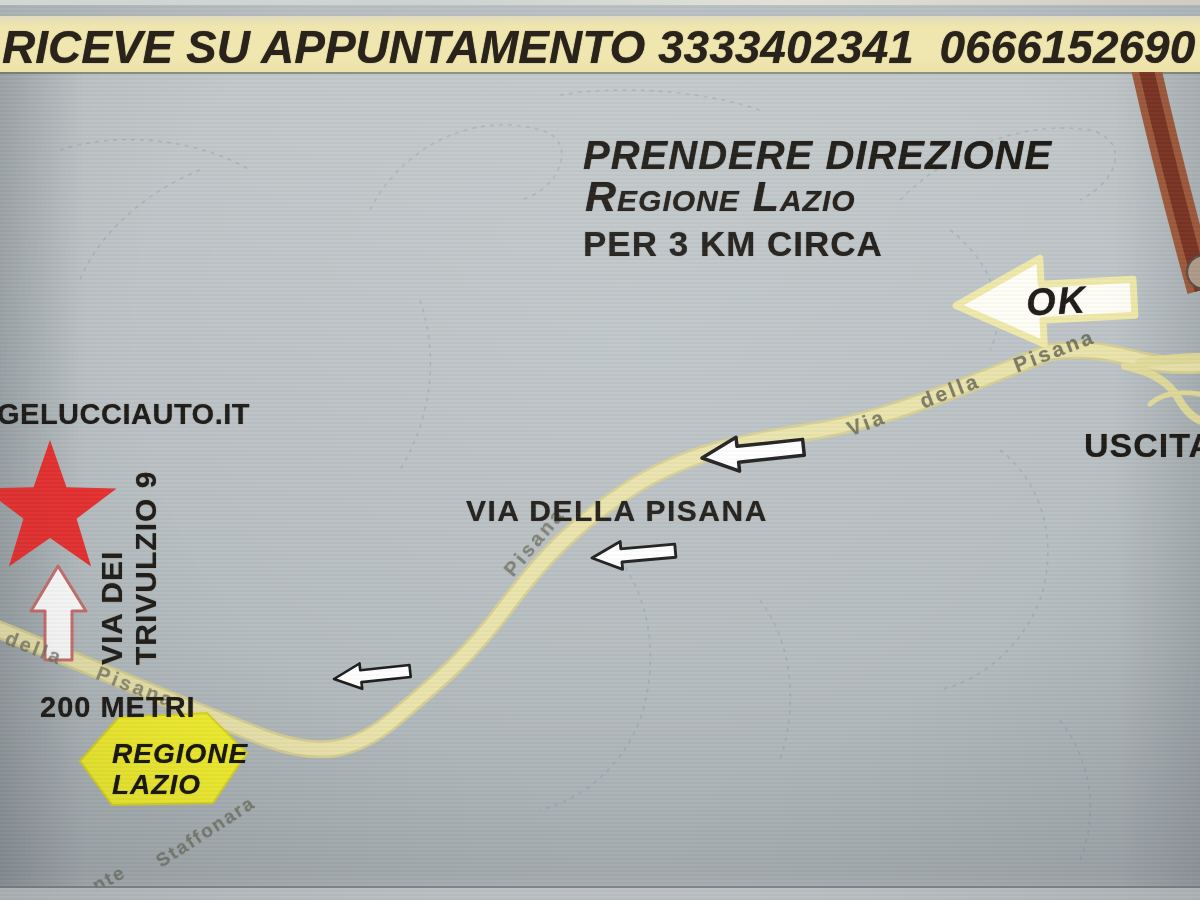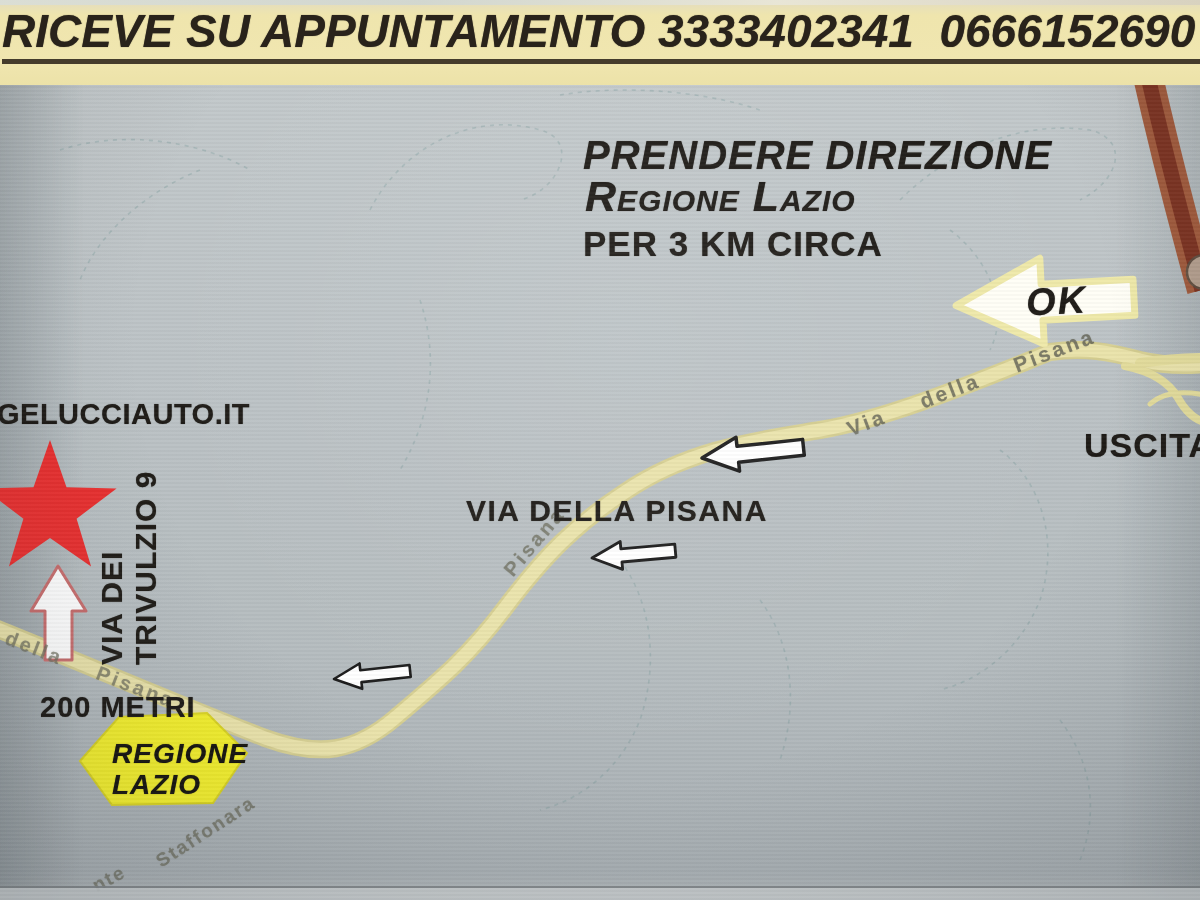--- a/index.html
+++ b/index.html
@@ -3,21 +3,21 @@
 <meta charset="utf-8">
 <style>
   html,body{margin:0;padding:0;background:#777;}
   .photo{
     position:relative;width:1200px;height:900px;overflow:hidden;
     font-family:"Liberation Sans",sans-serif;
     background:#b8bfc2;
   }
   
   .banner{
-    position:absolute;left:0;top:0;width:1200px;height:85px;
+    position:absolute;left:0;top:16px;width:1200px;height:56px;
     background:linear-gradient(180deg,#e2dcc0 0%,#efe5ad 18%,#f0e6b0 70%,#ece2a8 100%);
     overflow:hidden;z-index:30;
   }
   .banner-text{
     position:absolute;left:2px;top:4px;
     font-size:46px;font-weight:bold;font-style:italic;
     letter-spacing:0px;white-space:pre;color:#29231b;
     border-bottom:5px solid #453c2c;padding-bottom:1px;padding-right:14px;
     text-shadow:0 0 1px rgba(40,34,24,.7);
   }

